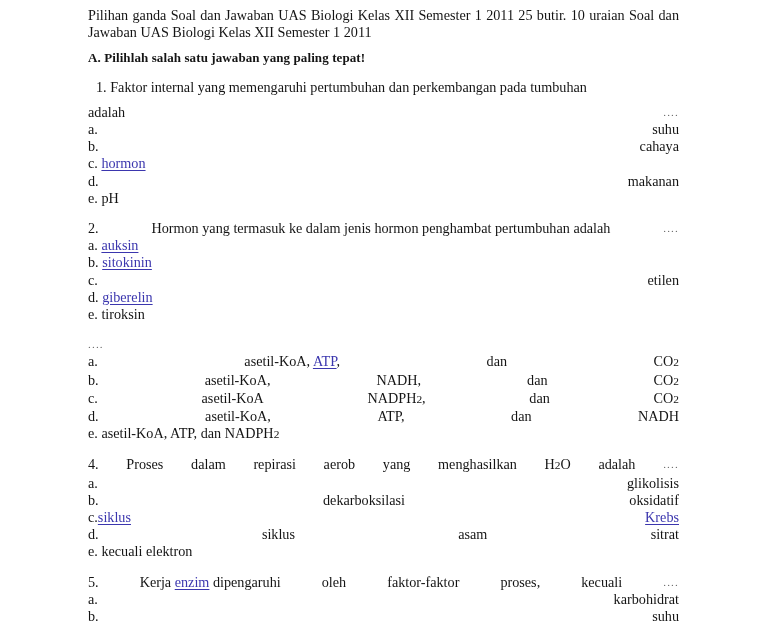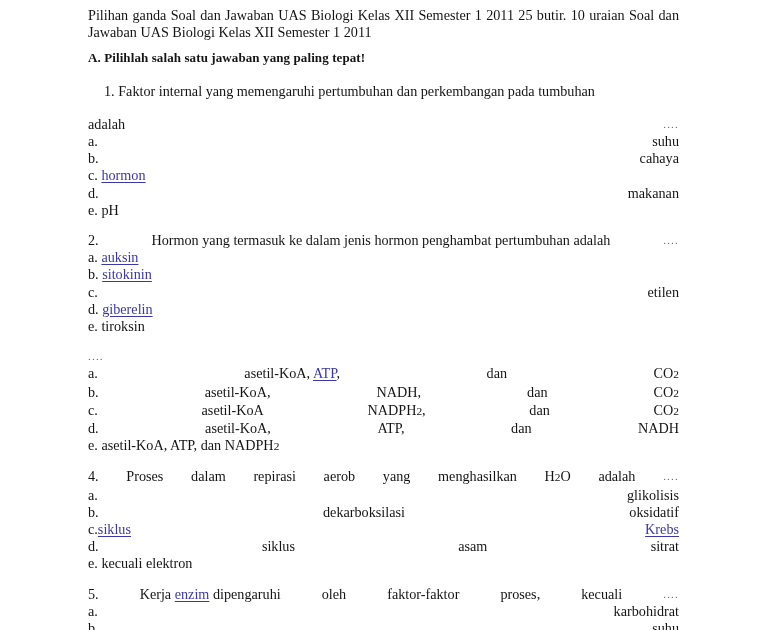--- a/index.html
+++ b/index.html
@@ -35,21 +35,21 @@
     letter-spacing: 0.1px;
   }
   .question-block {
     margin: 0 0 13px 0;
   }
   .q-stem {
     font-size: 14.2px;
     line-height: 17.2px;
     text-align: justify;
     text-align-last: justify;
-    margin: 16px;
+    margin: 8px;
   }
   .q-stem.natural {
     text-align-last: left;
   }
   
   .opt-row {
     display: flex;
     width: 100%;
     font-size: 14.2px;
     line-height: 17.2px;

